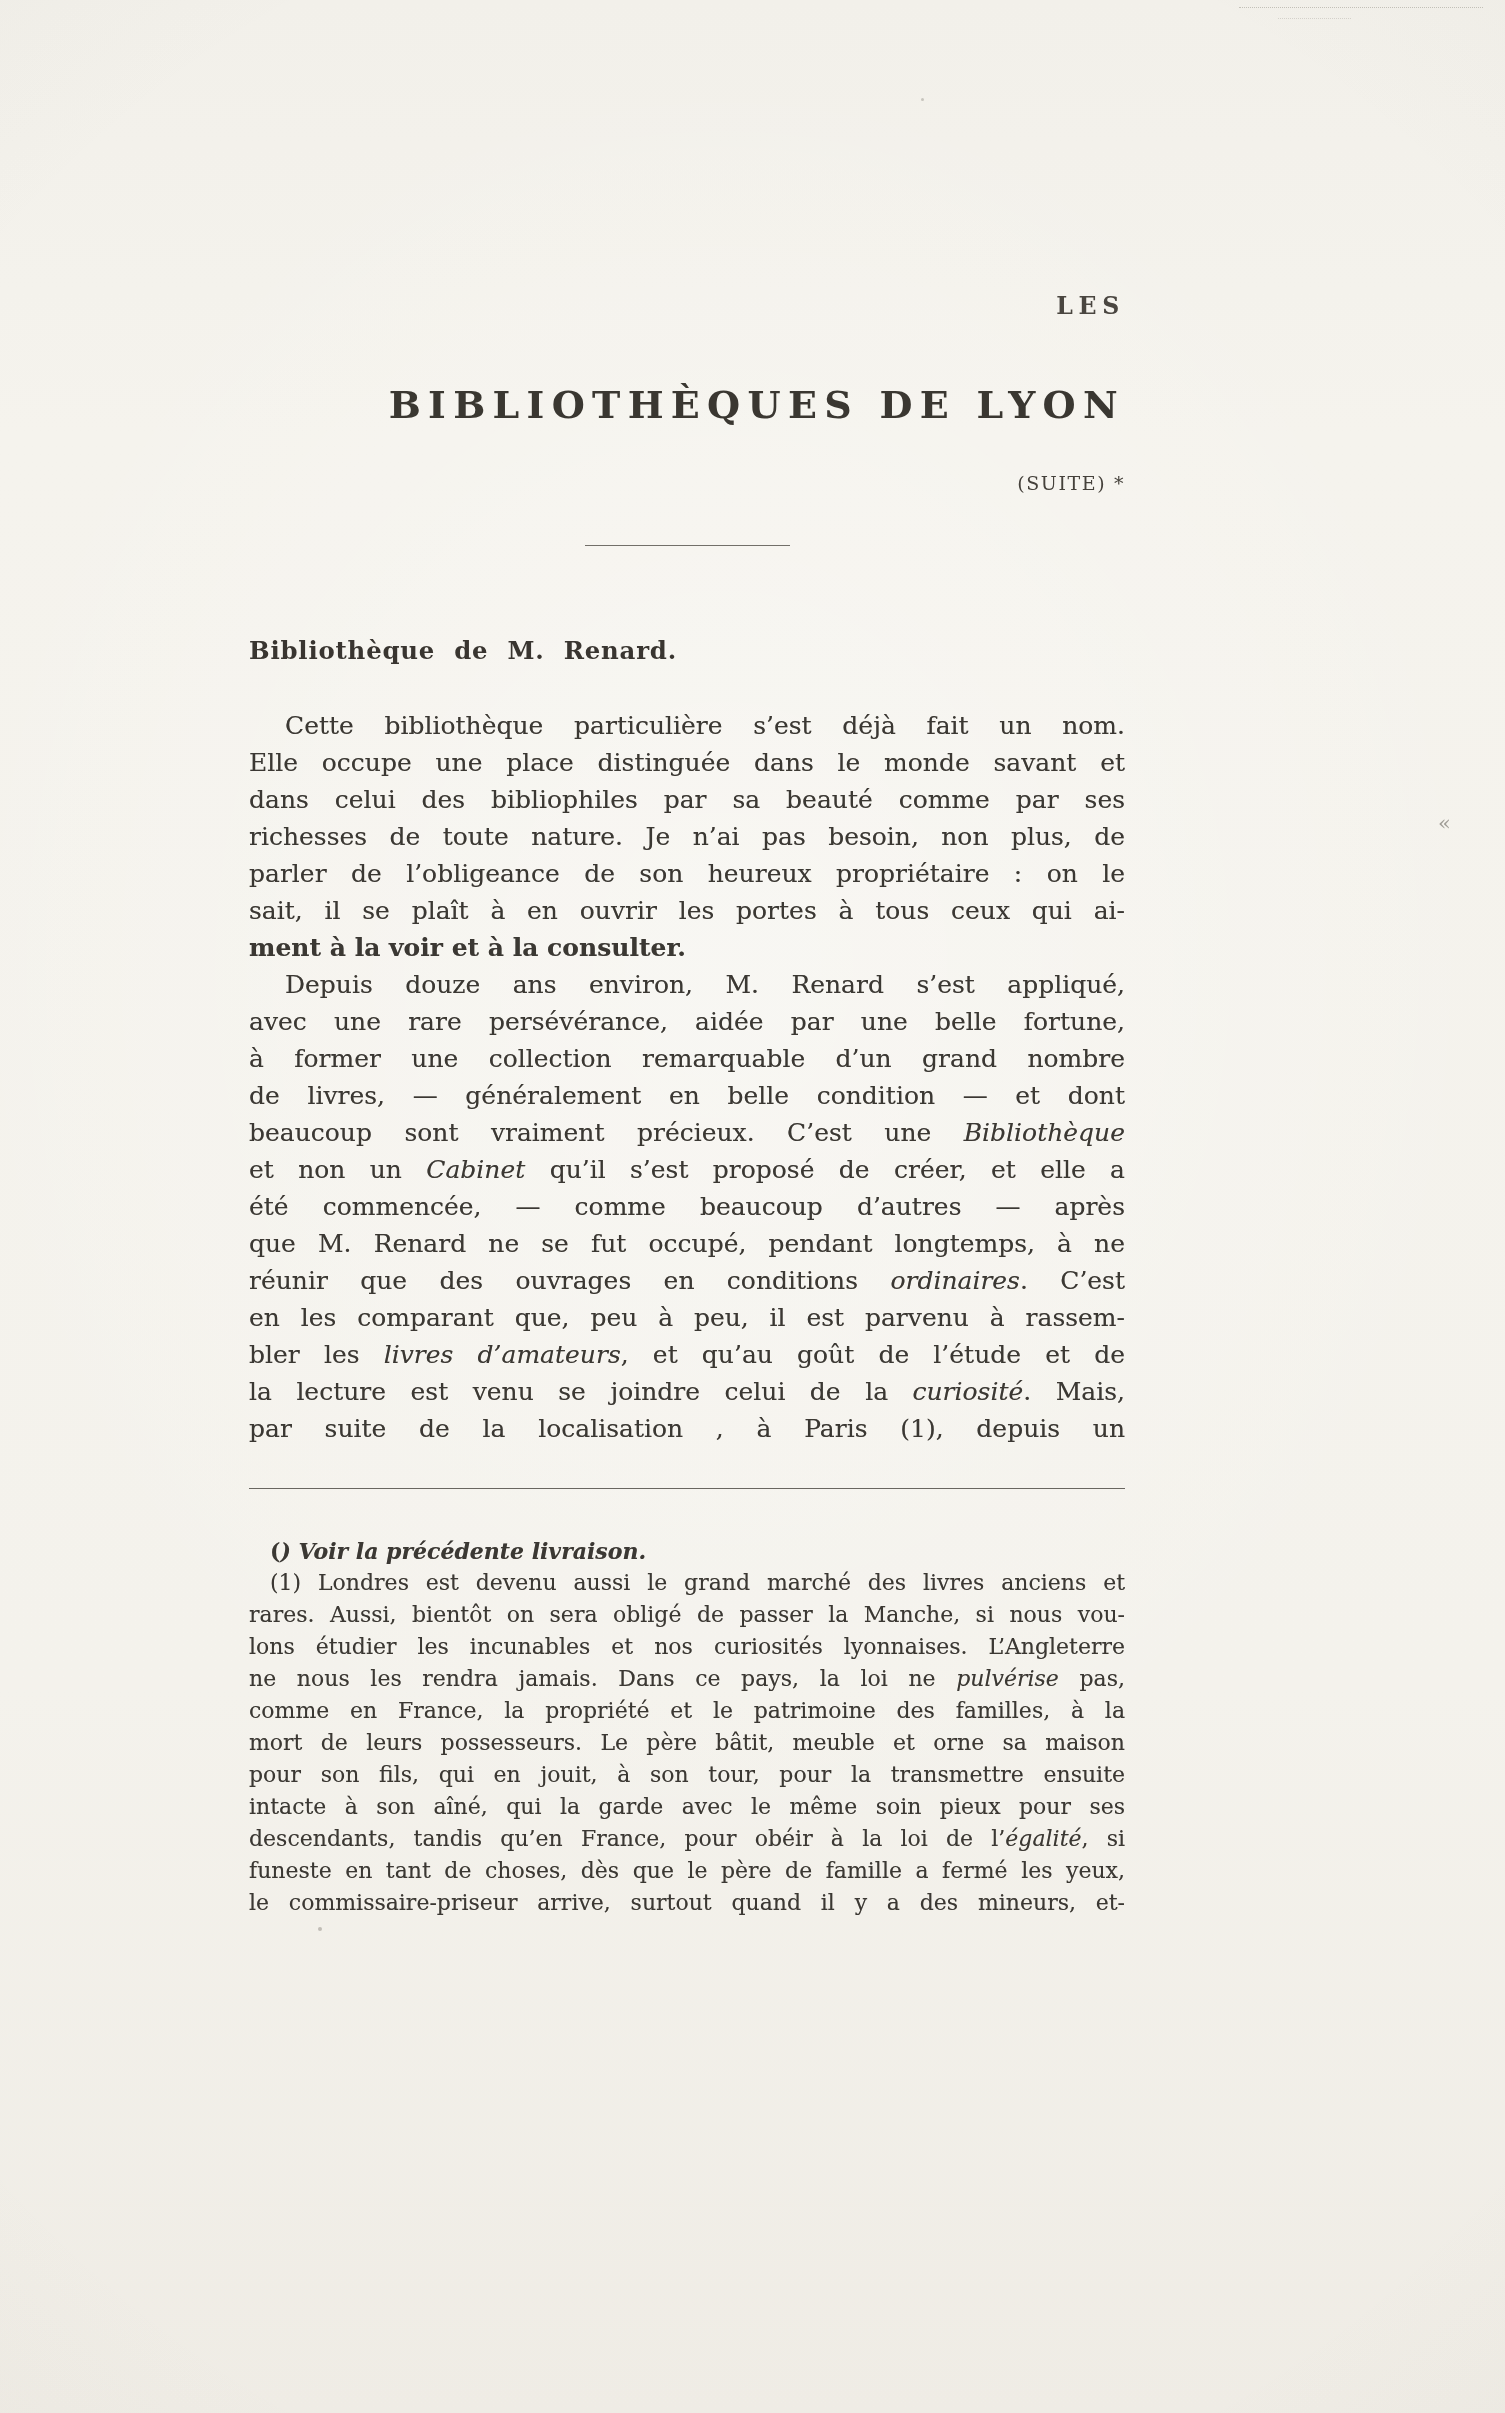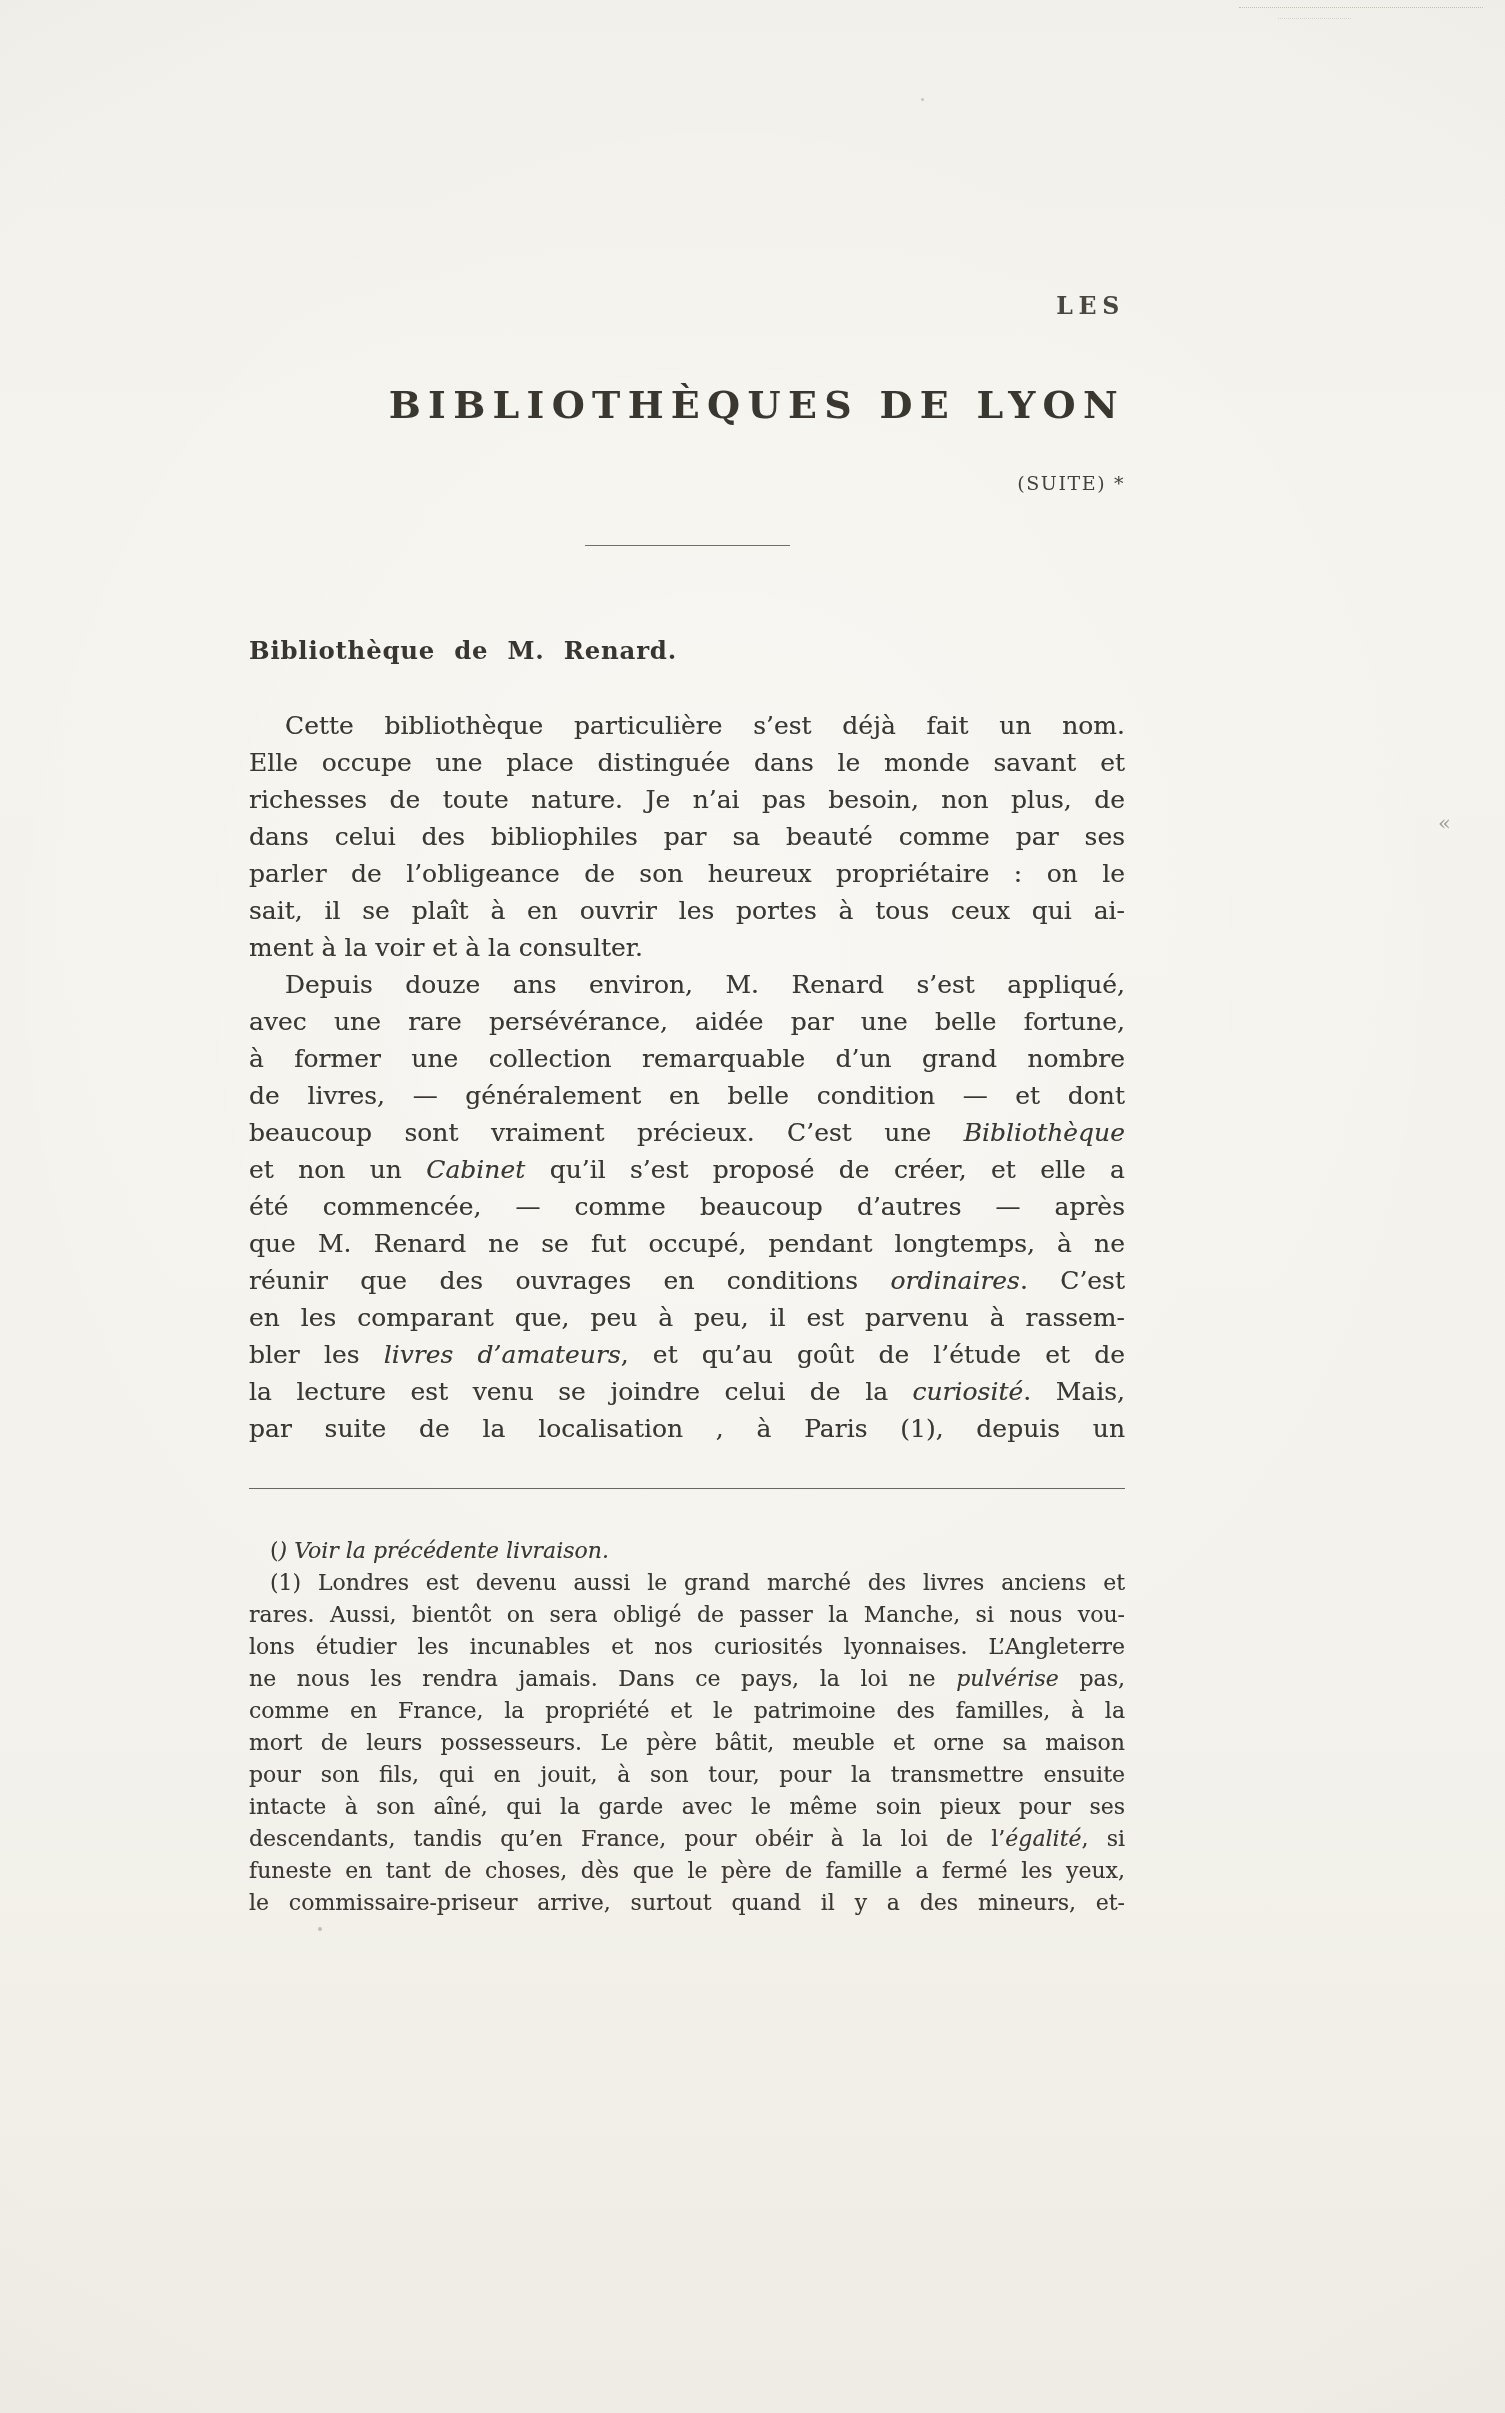--- a/index.html
+++ b/index.html
@@ -69,21 +69,21 @@
     margin-top: 42px;
     font-size: 25px;
     line-height: 37px;
     text-shadow: 0 0 0.6px rgba(59,56,51,0.45);
   }
   .line {
     text-align: justify;
     text-align-last: justify;
     white-space: normal;
   }
-  .line.last { text-align-last: left; }
+  .line.last { text-align-last: left; font-weight: bold; }
   .body-text .line.first { text-indent: 36px; }
   
   .footnote-rule {
     margin: 41px 0 0 0;
     width: 876px;
     border: none;
     border-top: 1.6px solid rgba(70,66,60,0.8);
   }
   .footnotes {
     margin-top: 46px;
@@ -151,22 +151,22 @@
       <div class="subtitle">(SUITE) *</div>
       <hr class="title-rule">
     </header>
 
     <h2 class="section-heading">Bibliothèque de M. Renard.</h2>
 
     <section class="body-text">
         <div class="para">
           <div class="line first"><span>Cette bibliothèque particulière s’est déjà fait un nom.</span></div>
           <div class="line"><span>Elle occupe une place distinguée dans le monde savant et</span></div>
+          <div class="line"><span>dans celui des bibliophiles par sa beauté comme par ses</span></div>
           <div class="line"><span>richesses de toute nature. Je n’ai pas besoin, non plus, de</span></div>
-          <div class="line"><span>dans celui des bibliophiles par sa beauté comme par ses</span></div>
           <div class="line"><span>parler de l’obligeance de son heureux propriétaire : on le</span></div>
           <div class="line"><span>sait, il se plaît à en ouvrir les portes à tous ceux qui ai-</span></div>
           <div class="line last"><span>ment à la voir et à la consulter.</span></div>
         </div>
         <div class="para">
           <div class="line first"><span>Depuis douze ans environ, M. Renard s’est appliqué,</span></div>
           <div class="line"><span>avec une rare persévérance, aidée par une belle fortune,</span></div>
           <div class="line"><span>à former une collection remarquable d’un grand nombre</span></div>
           <div class="line"><span>de livres, — généralement en belle condition — et dont</span></div>
           <div class="line"><span>beaucoup sont vraiment précieux. C’est une </span><i>Bibliothèque</i></div>

